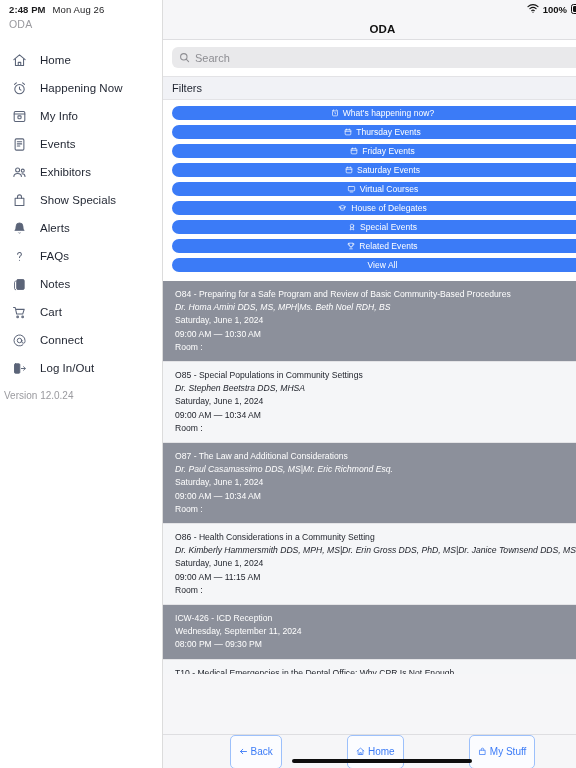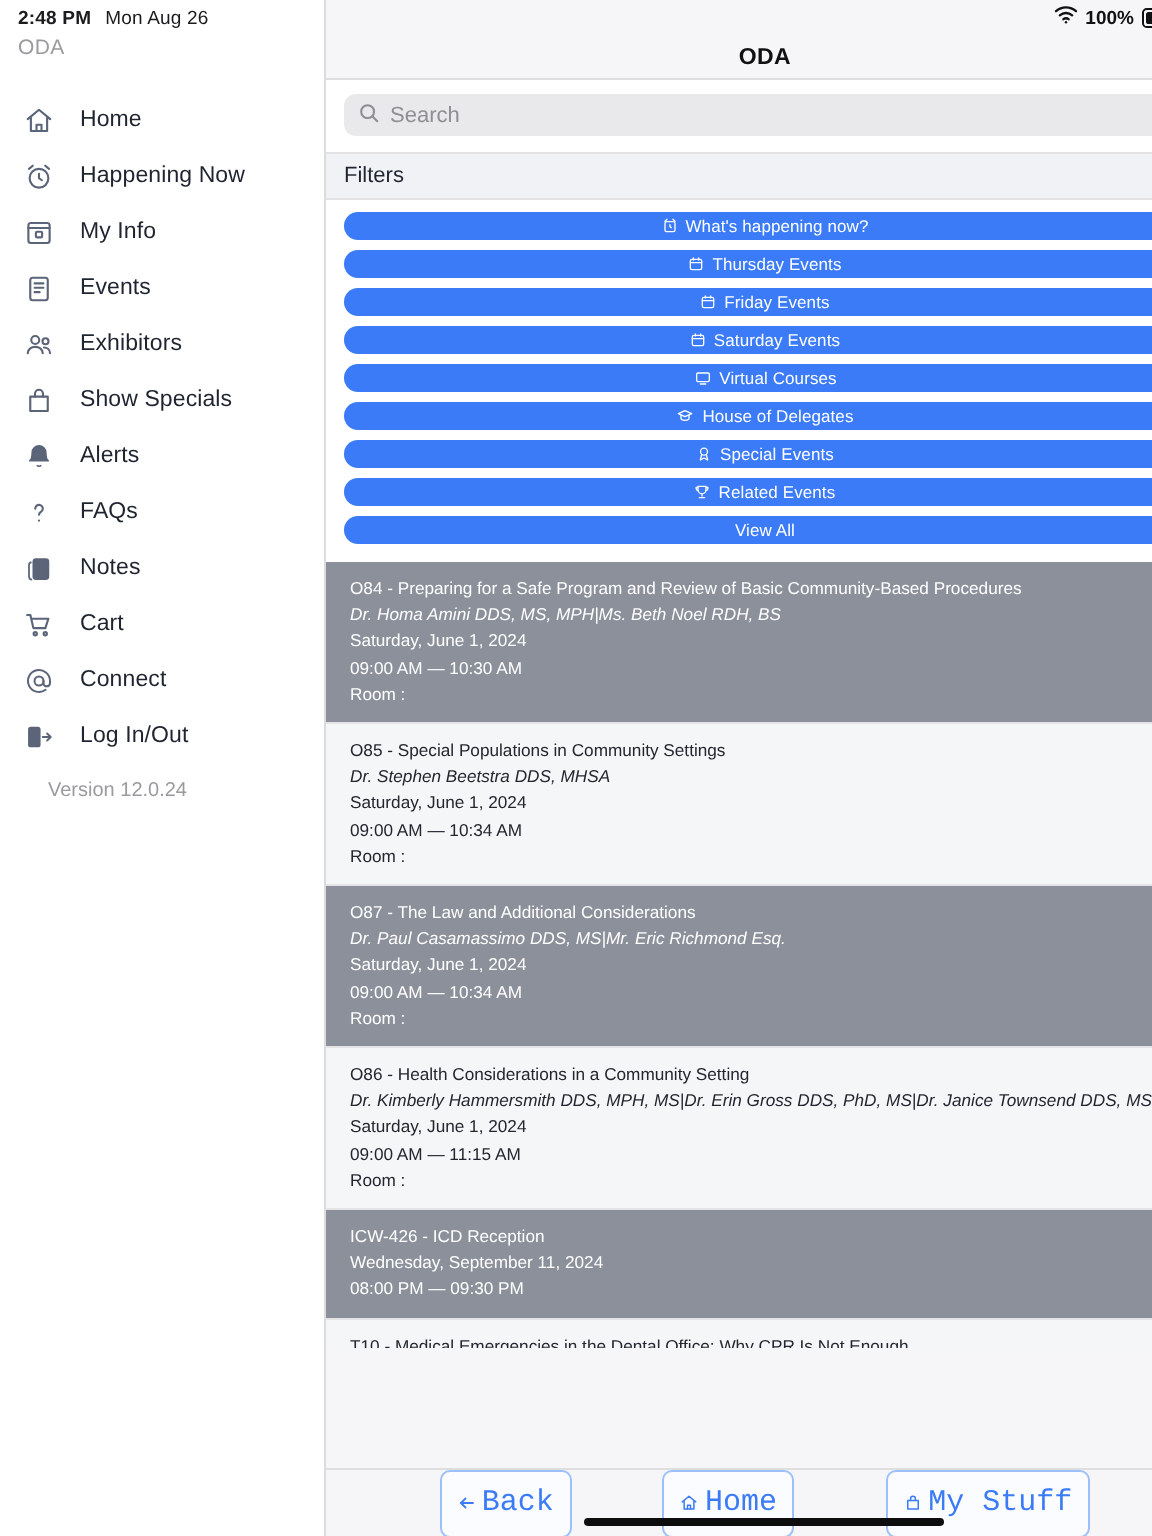--- a/index.html
+++ b/index.html
@@ -41,21 +41,21 @@
   .nav-ico {
     width: 17px; height: 17px; flex: 0 0 17px;
     display: flex; align-items: center; justify-content: center;
     color: #5b6478;
   }
   .nav-ico svg { width: 15px; height: 15px; display: block; }
   .nav-label {
     font-size: 11.5px; color: #1f2430; letter-spacing: .05px;
   }
   .version {
-    padding-left: 24px; margin-top: 8px;
+    padding-left: 4px; margin-top: 8px;
     font-size: 10px; color: #9a9a9f;
   }
 
   
   .main {
     flex: 1 1 auto; height: 768px;
     position: relative; background: #f6f6f8;
     display: flex; flex-direction: column;
   }
   .status-right {
@@ -134,21 +134,21 @@
     height: 34px; background: #f6f6f8;
     border-top: 1px solid #dedee1;
     display: flex; align-items: center; justify-content: space-around;
     padding: 0 34px;
   }
   .bbtn {
     border: 1px solid #9cc0fb; border-radius: 5px;
     background: #fbfcff; color: #3b7bf7;
     height: 17px; padding: 16px 8px;
     display: flex; align-items: center; gap: 3px;
-    font-size: 15px; cursor: pointer; font-family: Liberation Mono, monospace;
+    font-size: 10px; cursor: pointer;
   }
   .bbtn svg { display:block; }
   .home-ind {
     position: absolute; bottom: 5px; left: 50%; transform: translateX(-50%);
     width: 180px; height: 4px; border-radius: 2px; background: #0d0d0d;
   }
 </style>
 </head>
 <body>
 

